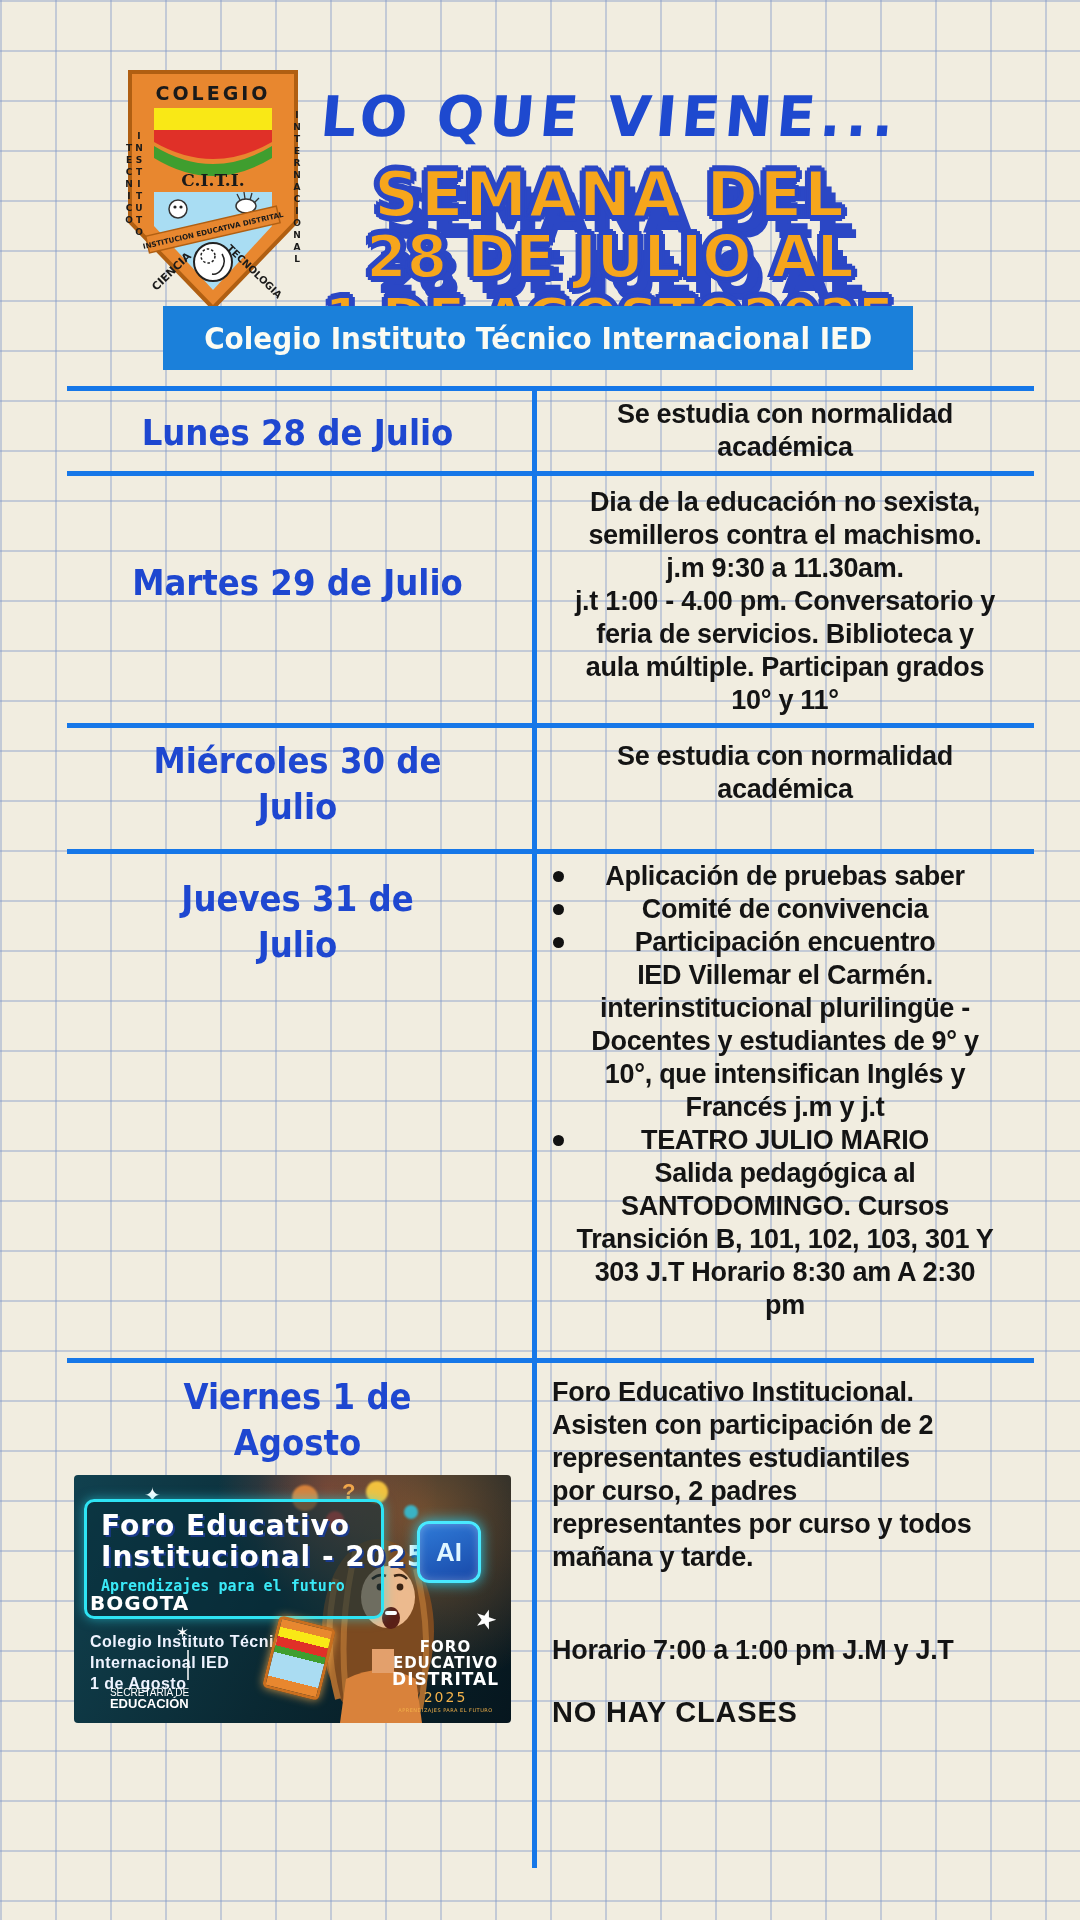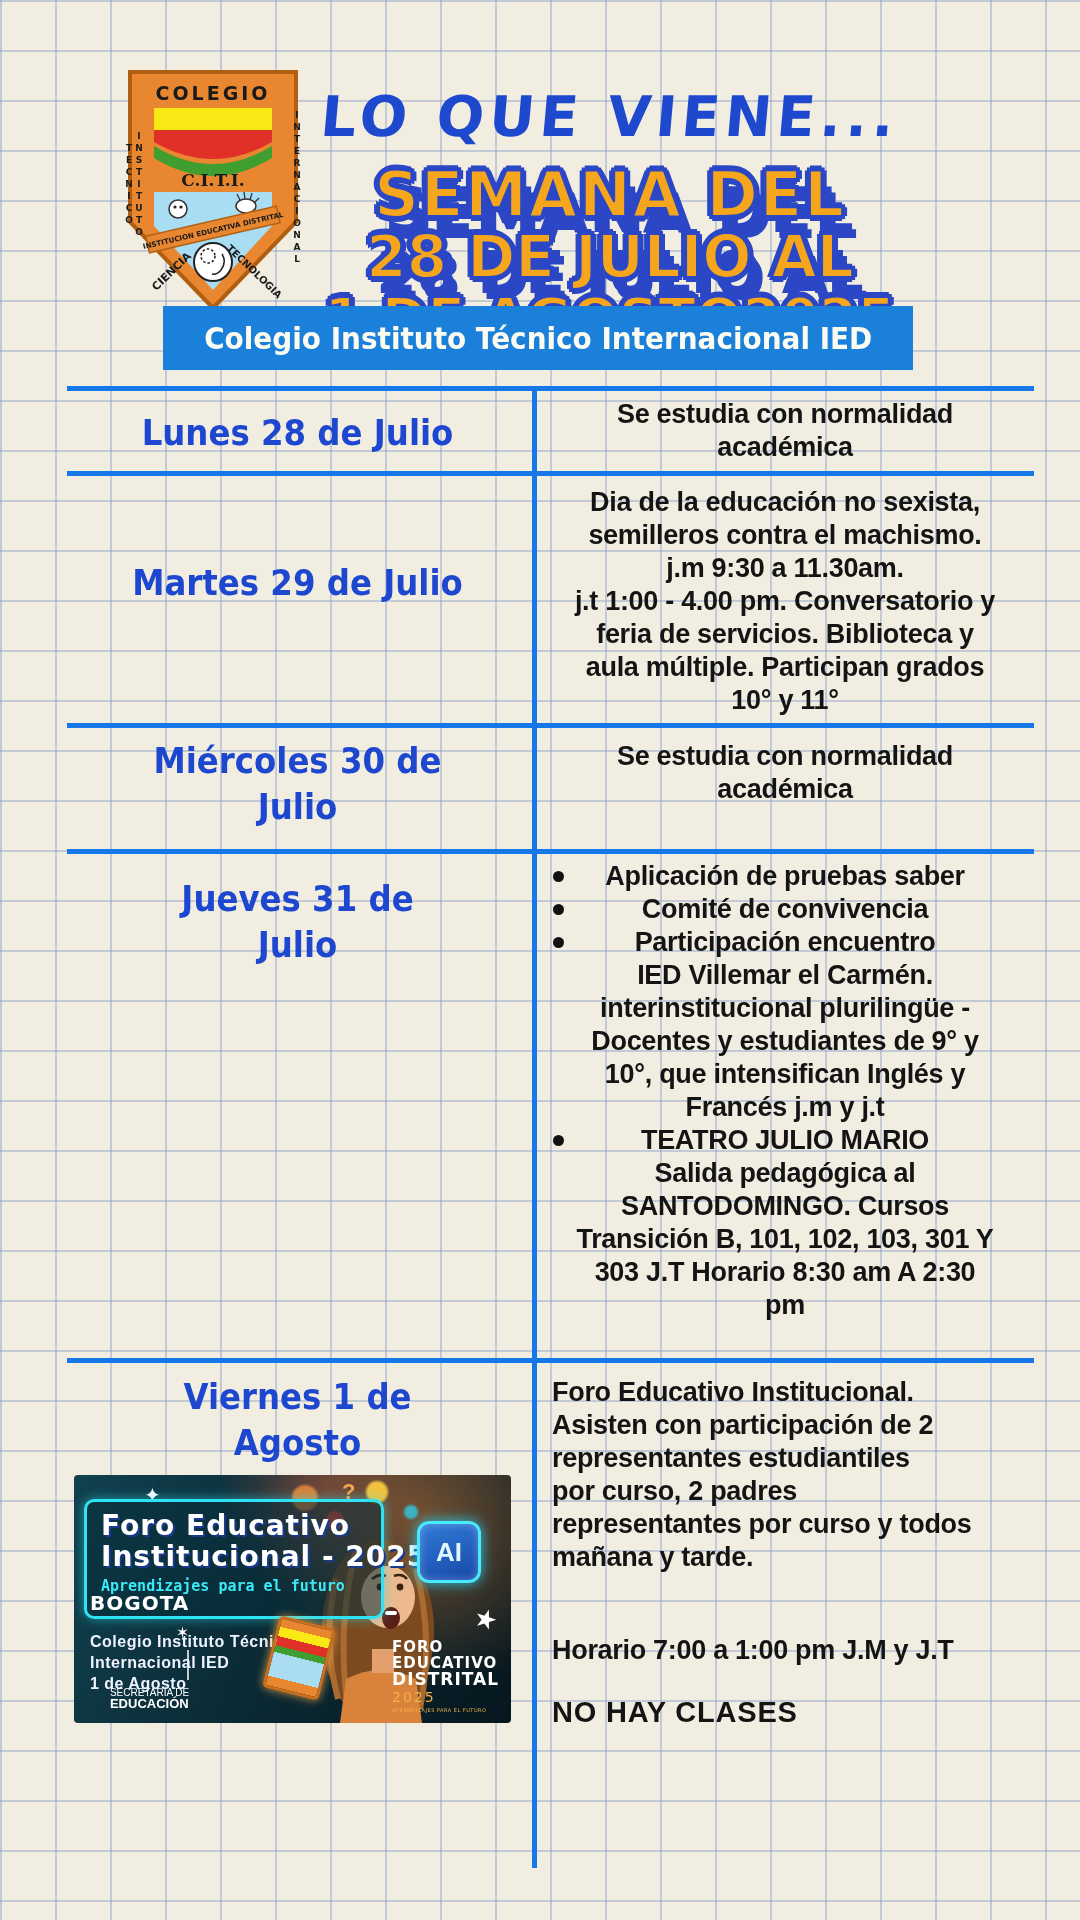--- a/index.html
+++ b/index.html
@@ -93,21 +93,21 @@
   .bg-name{font-size:20px;font-weight:700;letter-spacing:1px;font-family:"DejaVu Sans",sans-serif;}
   .bg-star{font-size:16px;color:#fff;margin-left:-4px;}
   .bg-div{width:2px;height:30px;background:rgba(255,255,255,.75);}
   .bg-sec1{font-size:10px;line-height:9px;}
   .bg-sec2{font-size:13px;line-height:14px;font-weight:700;}
   .fai{
     position:absolute;right:30px;top:14px;width:58px;height:56px;border:3px solid #49e9ff;border-radius:12px;
     background:linear-gradient(160deg,#2f7bd8,#1848a8);display:flex;align-items:center;justify-content:center;
     font-size:26px;font-weight:700;color:#dff6ff;box-shadow:0 0 14px #24c8e8, inset 0 0 8px rgba(255,255,255,.3);margin-top:32px;
   }
-  .fforo{position:absolute;right:12px;bottom:10px;color:#fff;text-align:left;font-family:"DejaVu Sans",sans-serif;margin-left:44px;}
+  .fforo{position:absolute;right:12px;bottom:10px;color:#fff;text-align:center;font-family:"DejaVu Sans",sans-serif;margin-left:44px;}
   .fforo .fl{font-size:15px;line-height:16px;font-weight:700;letter-spacing:1px;}
   .fforo .fl3{font-size:17px;}
   .fforo .fyr{font-size:14px;letter-spacing:2px;color:#f3b24a;margin-top:2px;}
   .fforo .ftag{font-size:5px;letter-spacing:.5px;color:#f3b24a;margin-top:2px;}
   .fforo-star{position:absolute;right:14px;bottom:88px;font-size:26px;color:#fff;transform:rotate(18deg);}
   .fshield{
     position:absolute;left:196px;top:146px;width:52px;height:68px;transform:rotate(14deg);
     border:3px solid #c96f1f;border-radius:5px;box-shadow:0 0 10px rgba(255,177,78,.8);
     background:linear-gradient(#e8872f 0 12%,#f9e816 12% 26%,#e03028 26% 40%,#3f9e2f 40% 50%,#aadcf2 50% 86%,#e8872f 86% 100%);
   }

